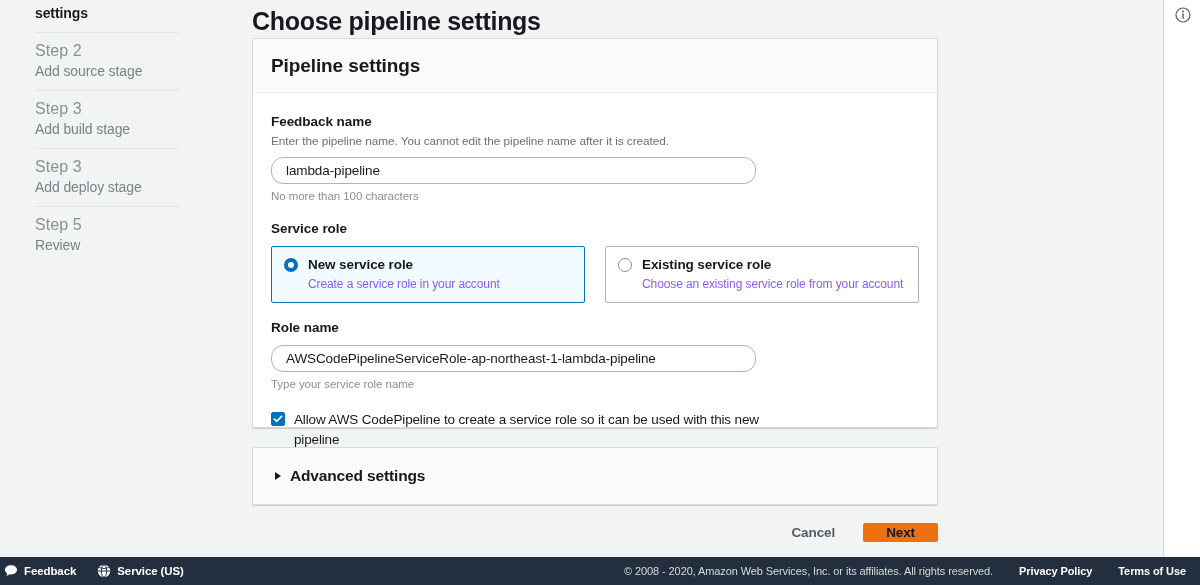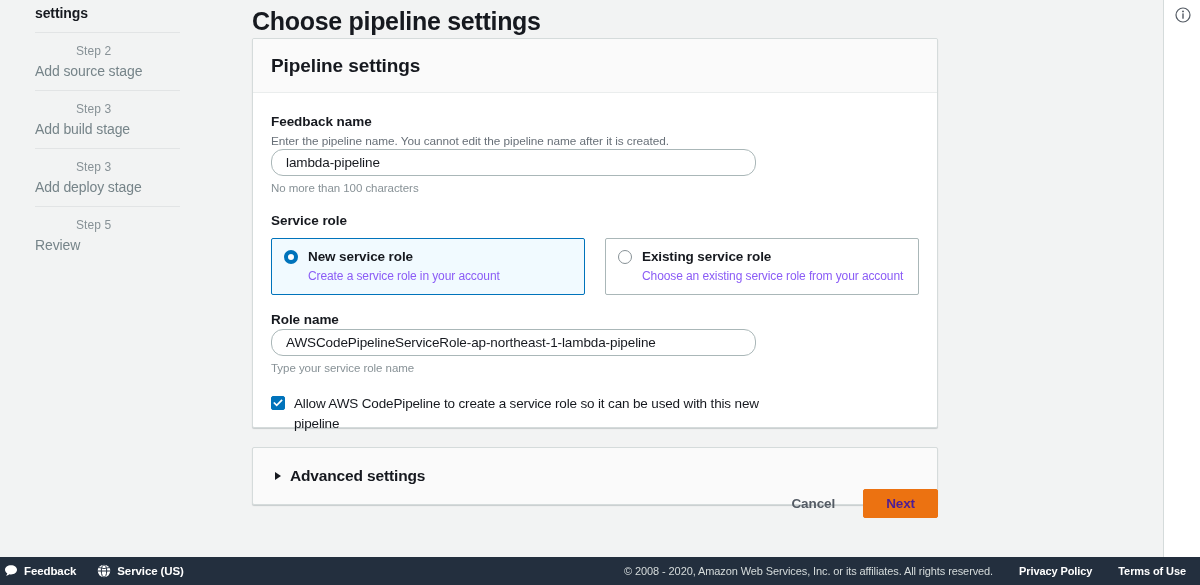--- a/index.html
+++ b/index.html
@@ -21,24 +21,23 @@
     background: #f2f3f3;
     padding: 0 35px;
   }
   .step-item { padding: 0; }
   .step-item.first { padding-top: 0; }
   .step-divider {
     height: 1px; background: #e2e4e5;
     margin: 9px 0 0 0; width: 145px;
   }
   .step-num {
-    font-size: 12px; color: #879196;
+    font-size: 16px; color: #879196;
     line-height: 14px; padding-top: 11px;
     letter-spacing: 0.1px;
-    margin-left: 41px;
   }
   .step-label {
     font-size: 14px; color: #768489;
     line-height: 19px; padding-top: 4px;
     letter-spacing: -0.1px;
   }
   .step-item.active .step-label {
     color: #16191f; font-weight: bold; font-size: 14px;
   }
 
@@ -87,20 +86,21 @@
     font-size: 11.8px; color: #687078;
     line-height: 16px; padding-top: 2px;
     letter-spacing: -0.05px;
   }
   .field-hint {
     font-size: 11.5px; color: #879196;
     line-height: 15px; padding-top: 5px;
     letter-spacing: -0.05px;
   }
   .text-input {
+    margin-top: 8px;
     width: 485px; height: 27px;
     border: 1px solid #aab7b8;
     border-radius: 12px;
     background: #ffffff;
     font-size: 13.5px; color: #16191f;
     padding: 0 14px;
     display: flex; align-items: center;
     letter-spacing: -0.1px;
     font-family: "Liberation Sans", sans-serif;
   }
@@ -173,32 +173,32 @@
     border-bottom: 4.5px solid transparent;
     margin-right: 9px;
   }
   .adv-title {
     font-size: 15.5px; font-weight: bold; color: #16191f;
     letter-spacing: -0.15px;
   }
 
   
   #actions {
-    position: absolute; left: 37px; top: 489px;
+    position: absolute; left: 37px; top: 519px;
     width: 686px; display: flex; justify-content: flex-end;
     align-items: center; gap: 18px;
   }
   .btn-link {
     font-size: 13.5px; font-weight: bold; color: #545b64;
     padding: 6px 10px; cursor: pointer; letter-spacing: -0.1px;
   }
   .btn-primary {
     background: #ec7211; border: 1px solid #ec7211;
-    color: #4c1d95; font-size: 13.5px; font-weight: bold;
-    border-radius: 2px; padding: 0 22px; height: 29px;
+    color: #0f172a; font-size: 13.5px; font-weight: bold;
+    border-radius: 2px; padding: 0 22px; height: 19px;
     display: flex; align-items: center; cursor: pointer;
     letter-spacing: -0.1px;
     font-family: "Liberation Sans", sans-serif;
   }
 
   
   #help-panel {
     position: absolute; left: 1163px; top: 0;
     width: 37px; height: 557px;
     background: #ffffff;

